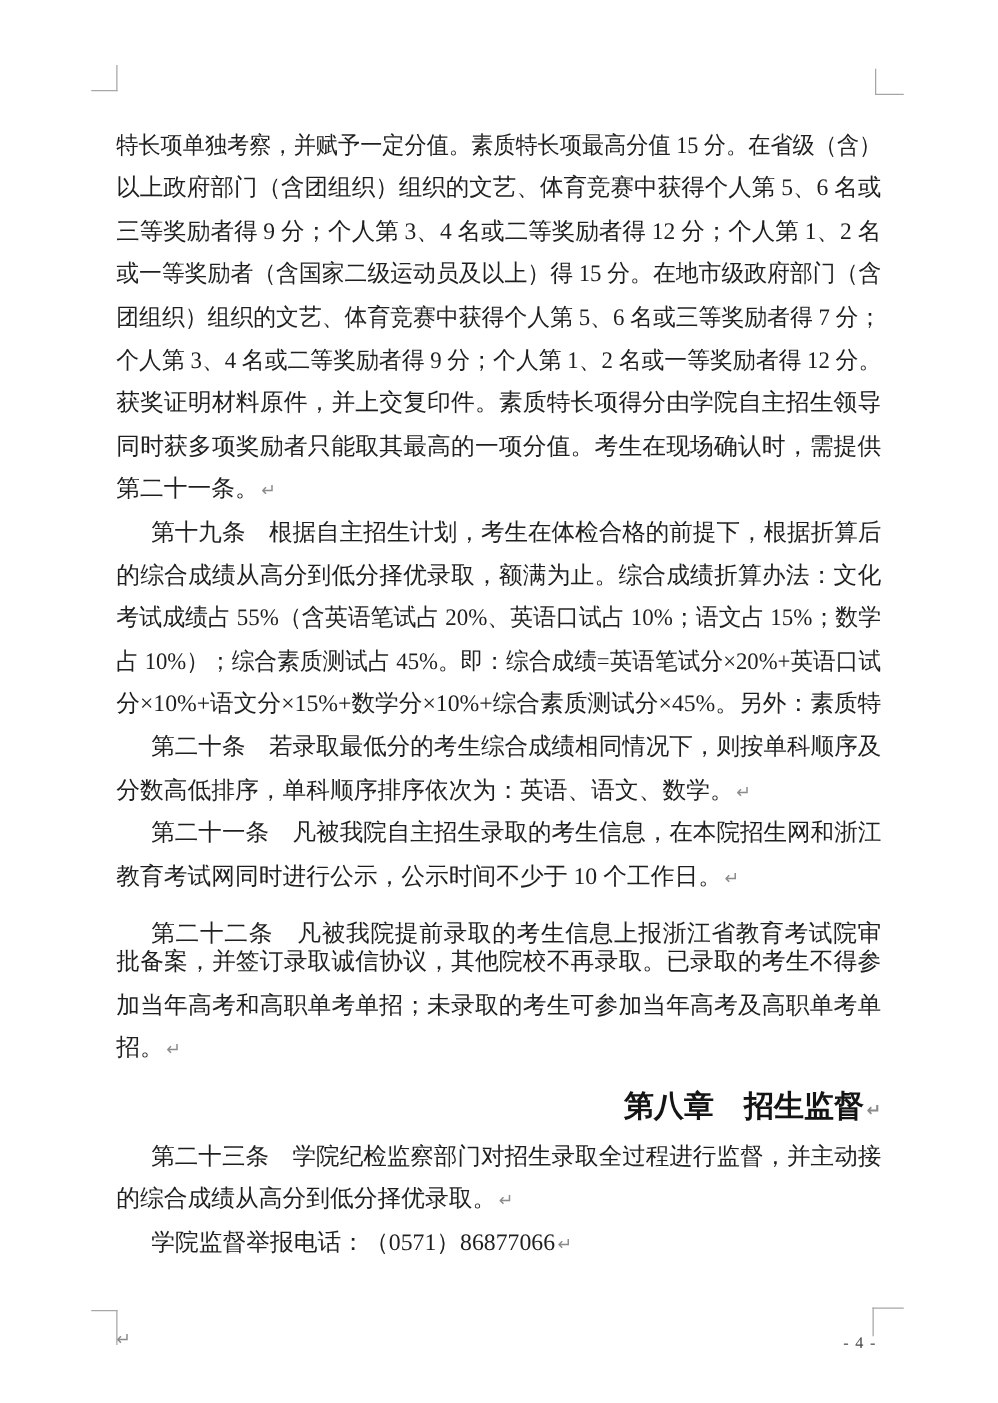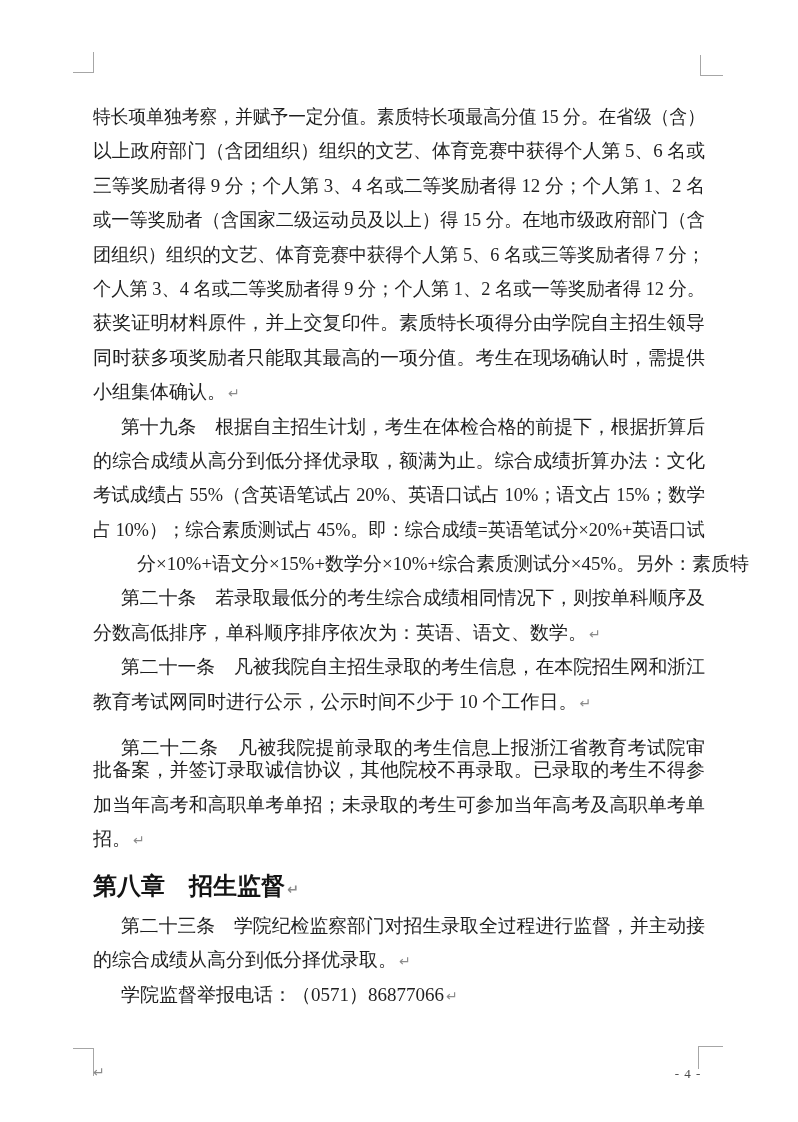--- a/index.html
+++ b/index.html
@@ -34,21 +34,21 @@
     height: 34.4px;
     white-space: nowrap;
   }
   .text-line.indent { padding-left: 28px; }
   .line-inner {
     display: inline-block;
     white-space: pre;
     vertical-align: top;
   }
   .section-heading {
-    text-align: left;
+    text-align: right;
     font-weight: bold;
     font-size: 24px;
     line-height: 34.4px;
     height: 34.4px;
     margin: 12px 0 6px 0;
     color: #141414;
     font-family: "Liberation Serif", "DejaVu Serif", serif;
     white-space: nowrap;
     text-decoration: underline;
   }
@@ -111,28 +111,28 @@
   <div class="text-body">
       <div class="paragraph">
         <div class="text-line"><span class="line-inner" style="transform: scaleX(0.933638); transform-origin: left center;">特长项单独考察，并赋予一定分值。素质特长项最高分值 15 分。在省级（含）</span></div>
         <div class="text-line"><span class="line-inner" style="transform: scaleX(0.991093); transform-origin: left center;">以上政府部门（含团组织）组织的文艺、体育竞赛中获得个人第 5、6 名或</span></div>
         <div class="text-line"><span class="line-inner" style="transform: scaleX(0.991093); transform-origin: left center;">三等奖励者得 9 分；个人第 3、4 名或二等奖励者得 12 分；个人第 1、2 名</span></div>
         <div class="text-line"><span class="line-inner" style="transform: scaleX(0.961508); transform-origin: left center;">或一等奖励者（含国家二级运动员及以上）得 15 分。在地市级政府部门（含</span></div>
         <div class="text-line"><span class="line-inner" style="transform: scaleX(0.961508); transform-origin: left center;">团组织）组织的文艺、体育竞赛中获得个人第 5、6 名或三等奖励者得 7 分；</span></div>
         <div class="text-line"><span class="line-inner" style="transform: scaleX(0.961508); transform-origin: left center;">个人第 3、4 名或二等奖励者得 9 分；个人第 1、2 名或一等奖励者得 12 分。</span></div>
         <div class="text-line"><span class="line-inner" style="letter-spacing: 0.129032px;">获奖证明材料原件，并上交复印件。素质特长项得分由学院自主招生领导</span></div>
         <div class="text-line"><span class="line-inner" style="letter-spacing: 0.129032px;">同时获多项奖励者只能取其最高的一项分值。考生在现场确认时，需提供</span></div>
-        <div class="text-line last"><span class="line-inner">小组集体确认。</span><span class="pilcrow">↵</span></div>
+        <div class="text-line last"><span class="line-inner">第二十一条。</span><span class="pilcrow">↵</span></div>
       </div>
       <div class="paragraph">
         <div class="text-line indent"><span class="line-inner" style="transform: scaleX(0.991511); transform-origin: left center;">第十九条　根据自主招生计划，考生在体检合格的前提下，根据折算后</span></div>
         <div class="text-line"><span class="line-inner" style="letter-spacing: 0.129032px;">的综合成绩从高分到低分择优录取，额满为止。综合成绩折算办法：文化</span></div>
         <div class="text-line"><span class="line-inner" style="transform: scaleX(0.966348); transform-origin: left center;">考试成绩占 55%（含英语笔试占 20%、英语口试占 10%；语文占 15%；数学</span></div>
         <div class="text-line"><span class="line-inner" style="transform: scaleX(0.95604); transform-origin: left center;">占 10%）；综合素质测试占 45%。即：综合成绩=英语笔试分×20%+英语口试</span></div>
-        <div class="text-line"><span class="line-inner" style="transform: scaleX(0.997835); transform-origin: left center; margin-left: 44px;">分×10%+语文分×15%+数学分×10%+综合素质测试分×45%。另外：素质特</span></div>
+        <div class="text-line"><span class="line-inner" style="transform: scaleX(0.997835); transform-origin: left center;">分×10%+语文分×15%+数学分×10%+综合素质测试分×45%。另外：素质特</span></div>
       </div>
       <div class="paragraph">
         <div class="text-line indent"><span class="line-inner" style="transform: scaleX(0.991511); transform-origin: left center;">第二十条　若录取最低分的考生综合成绩相同情况下，则按单科顺序及</span></div>
         <div class="text-line last"><span class="line-inner">分数高低排序，单科顺序排序依次为：英语、语文、数学。</span><span class="pilcrow">↵</span></div>
       </div>
       <div class="paragraph">
         <div class="text-line indent"><span class="line-inner" style="transform: scaleX(0.991511); transform-origin: left center;">第二十一条　凡被我院自主招生录取的考生信息，在本院招生网和浙江</span></div>
         <div class="text-line last"><span class="line-inner">教育考试网同时进行公示，公示时间不少于 10 个工作日。</span><span class="pilcrow">↵</span></div>
       </div>
       <div class="paragraph">

